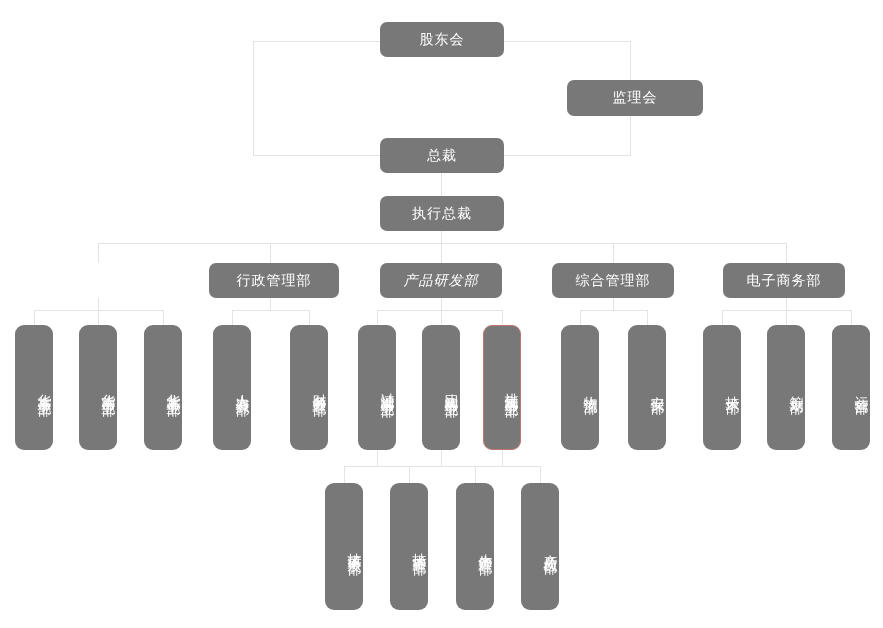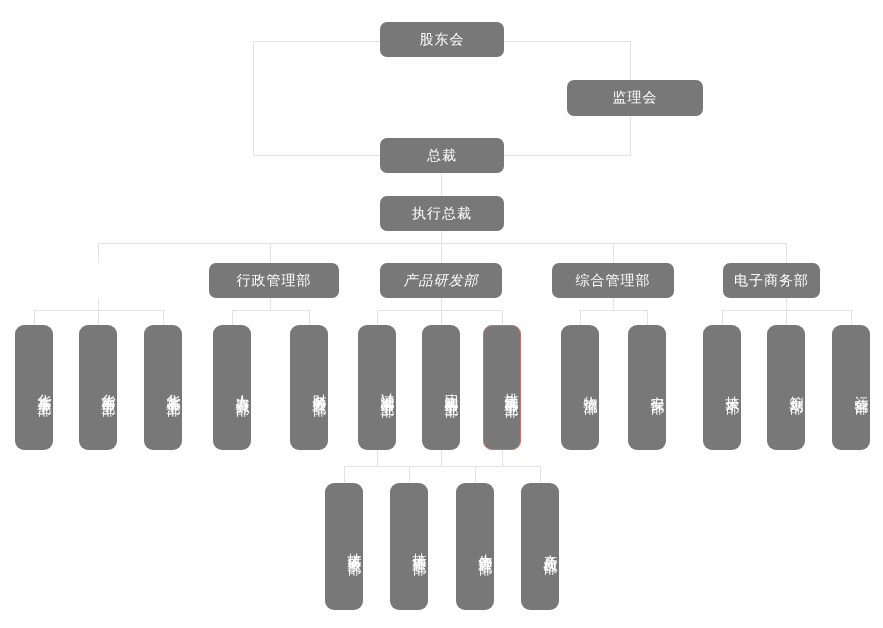--- a/index.html
+++ b/index.html
@@ -109,21 +109,21 @@
 
   <div class="node" style="left:567px;top:80px;width:136px;height:36px;">监理会</div>
 
   <div class="node" style="left:380px;top:138px;width:124px;height:35px;">总裁</div>
 
   <div class="node" style="left:380px;top:196px;width:124px;height:35px;">执行总裁</div>
 
   <div class="node" style="left:209px;top:263px;width:130px;height:35px;">行政管理部</div>
   <div class="node" style="left:380px;top:263px;width:122px;height:35px;font-style:italic;">产品研发部</div>
   <div class="node" style="left:552px;top:263px;width:122px;height:35px;">综合管理部</div>
-  <div class="node" style="left:723px;top:263px;width:97px;height:35px;">电子商务部</div>
+  <div class="node" style="left:723px;top:263px;width:122px;height:35px;">电子商务部</div>
 
   <div class="node vert" style="left:15px;top:325px;width:38px;height:125px;">华东事业部</div>
   <div class="node vert" style="left:79px;top:325px;width:38px;height:125px;">华南事业部</div>
   <div class="node vert" style="left:144px;top:325px;width:38px;height:125px;">华北事业部</div>
 
   <div class="node vert" style="left:213px;top:325px;width:38px;height:125px;">人力资源部</div>
   <div class="node vert" style="left:290px;top:325px;width:38px;height:125px;">财务管理部</div>
 
   <div class="node vert" style="left:358px;top:325px;width:38px;height:125px;">过滤阀事业部</div>
   <div class="node vert" style="left:422px;top:325px;width:38px;height:125px;">止回阀事业部</div>

